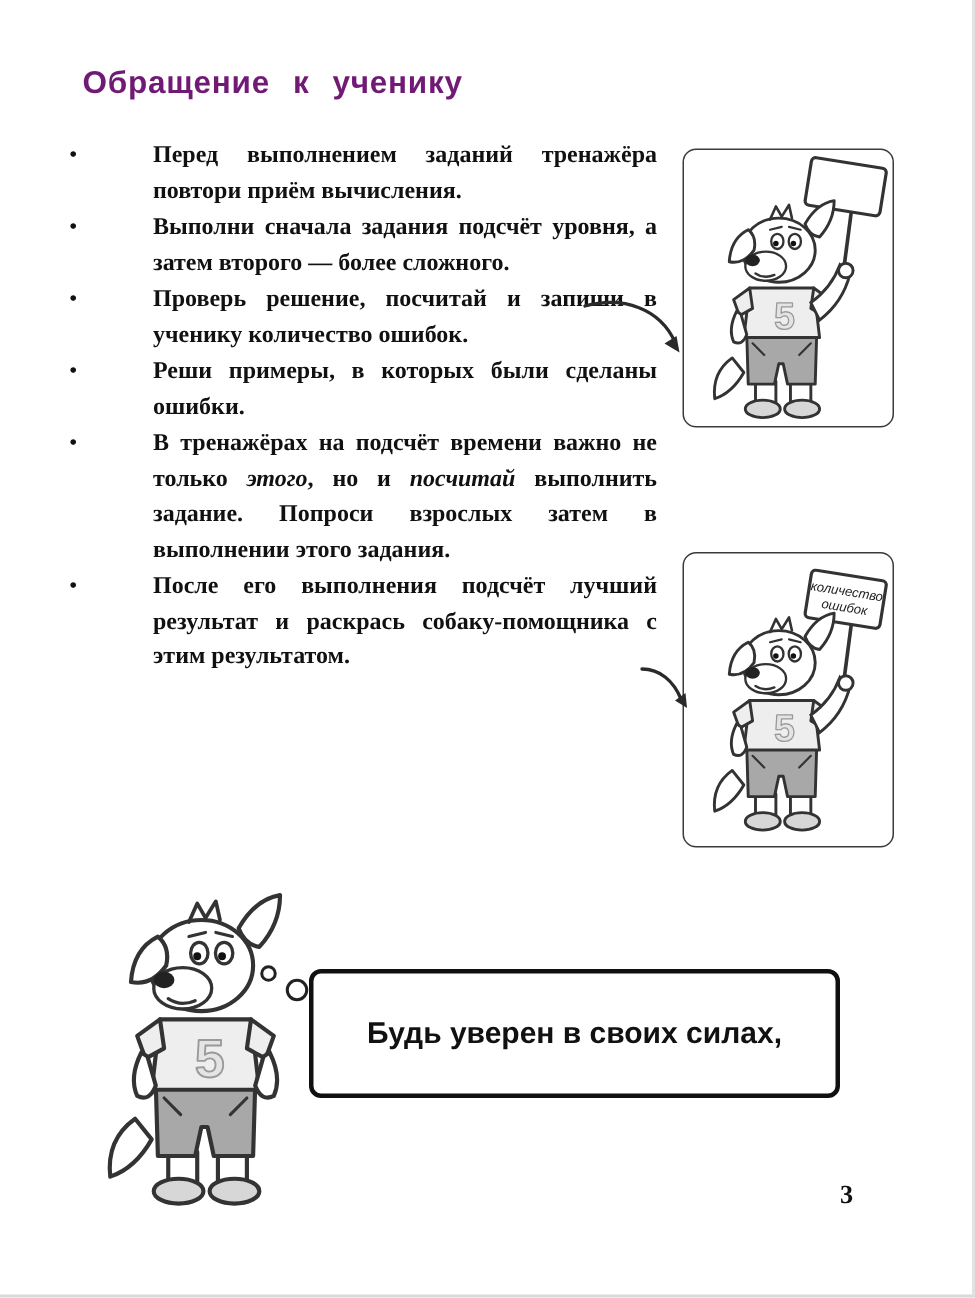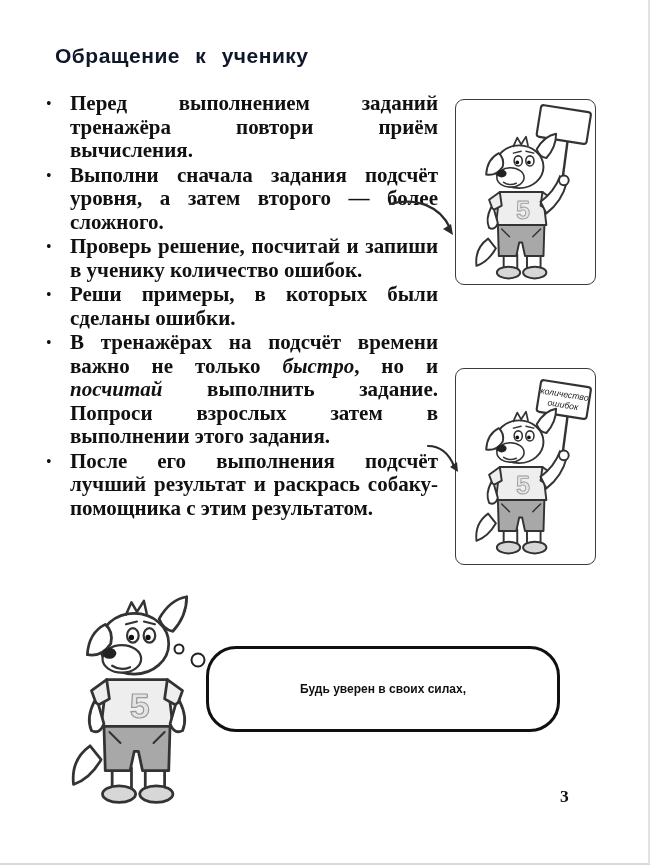--- a/index.html
+++ b/index.html
@@ -8,50 +8,50 @@
     font-family:"Liberation Serif", serif;color:#111;overflow:hidden;
   }
   .page{
     position:absolute;inset:0;
     border-right:2px solid #e2e2e2;border-bottom:2px solid #d9d9d9;
     box-sizing:border-box;
   }
   .page-title{
     position:absolute;left:55px;top:44px;
     font-family:"Liberation Sans", sans-serif;font-weight:bold;
-    font-size:21px;color:#0f172a;letter-spacing:.5px;word-spacing:9px;
+    font-size:21px;color:#701a75;letter-spacing:.5px;word-spacing:9px;
   }
   .bullets{position:absolute;left:46px;top:92px;width:392px;}
   .bullet{display:flex;margin-bottom:1px;}
   .bullet .marker{
     width:24px;flex:0 0 24px;font-size:16px;line-height:23.5px;color:#111;
   }
   .bullet .btxt{
-    flex:1;text-align:justify;font-size:21px;line-height:23.5px;
-    font-weight:600;hyphens:auto;
+    flex:1;text-align:justify;font-size:16px;line-height:23.5px;
+    font-weight:600;hyphens:auto;margin-left:32px;
   }
   .bullet .btxt em{font-style:italic;}
   .panel{
     position:absolute;left:455px;width:141px;background:#fff;
     border:1.7px solid #3b3b3b;border-radius:9px;box-sizing:border-box;
     display:flex;align-items:center;justify-content:center;
   }
   #panel1{top:99px;height:186px;}
   #panel2{top:368px;height:197px;}
   .arrow{position:absolute;}
   #arrow1{left:386px;top:194px;}
   #arrow2{left:424px;top:440px;}
   .thoughts{position:absolute;left:170px;top:640px;}
   .bottom-dog{position:absolute;left:62px;top:586px;}
   .bubble{
     position:absolute;left:206px;top:646px;width:354px;height:86px;
-    border:3px solid #101010;border-radius:30px;background:#fff;
+    border:3px solid #101010;border-radius:8px;background:#fff;
     box-sizing:border-box;display:flex;flex-direction:column;justify-content:center;
     padding:0 16px;font-family:"Liberation Sans", sans-serif;font-weight:bold;
-    font-size:12px;line-height:1.55;
+    font-size:20px;line-height:1.55;
   }
   .bubble .l1{text-align:center;}
   .bubble .l2{text-align:center;padding-left:70px;}
   .page-number{
     position:absolute;left:560px;top:786px;font-size:17.5px;font-weight:600;
   }
   svg{display:block;}
 </style>
 </head>
 <body>
@@ -112,21 +112,21 @@
     <div class="bullet">
       <span class="marker">•</span>
       <span class="btxt">Проверь решение, посчитай и запиши в ученику количество ошибок.</span>
     </div>
     <div class="bullet">
       <span class="marker">•</span>
       <span class="btxt">Реши примеры, в которых были сделаны ошибки.</span>
     </div>
     <div class="bullet">
       <span class="marker">•</span>
-      <span class="btxt"><span>В тренажёрах на подсчёт времени важно не только </span><em>быстро</em><span>, но и </span><em>посчитай</em><span> выполнить задание. Попроси взрослых затем в выполнении этого задания.</span></span>
+      <span class="btxt"><span>В тренажёрах на подсчёт времени важно не только </span><em>этого</em><span>, но и </span><em>посчитай</em><span> выполнить задание. Попроси взрослых затем в выполнении этого задания.</span></span>
     </div>
     <div class="bullet">
       <span class="marker">•</span>
       <span class="btxt">После его выполнения подсчёт лучший результат и раскрась собаку-помощника с этим результатом.</span>
     </div>
   </div>
 
   <div class="panel" id="panel1">
     <svg viewBox="0 0 138 180" width="134" height="176">
       <line x1="107" y1="74" x2="112" y2="36" stroke="#333" stroke-width="2.5"></line>

